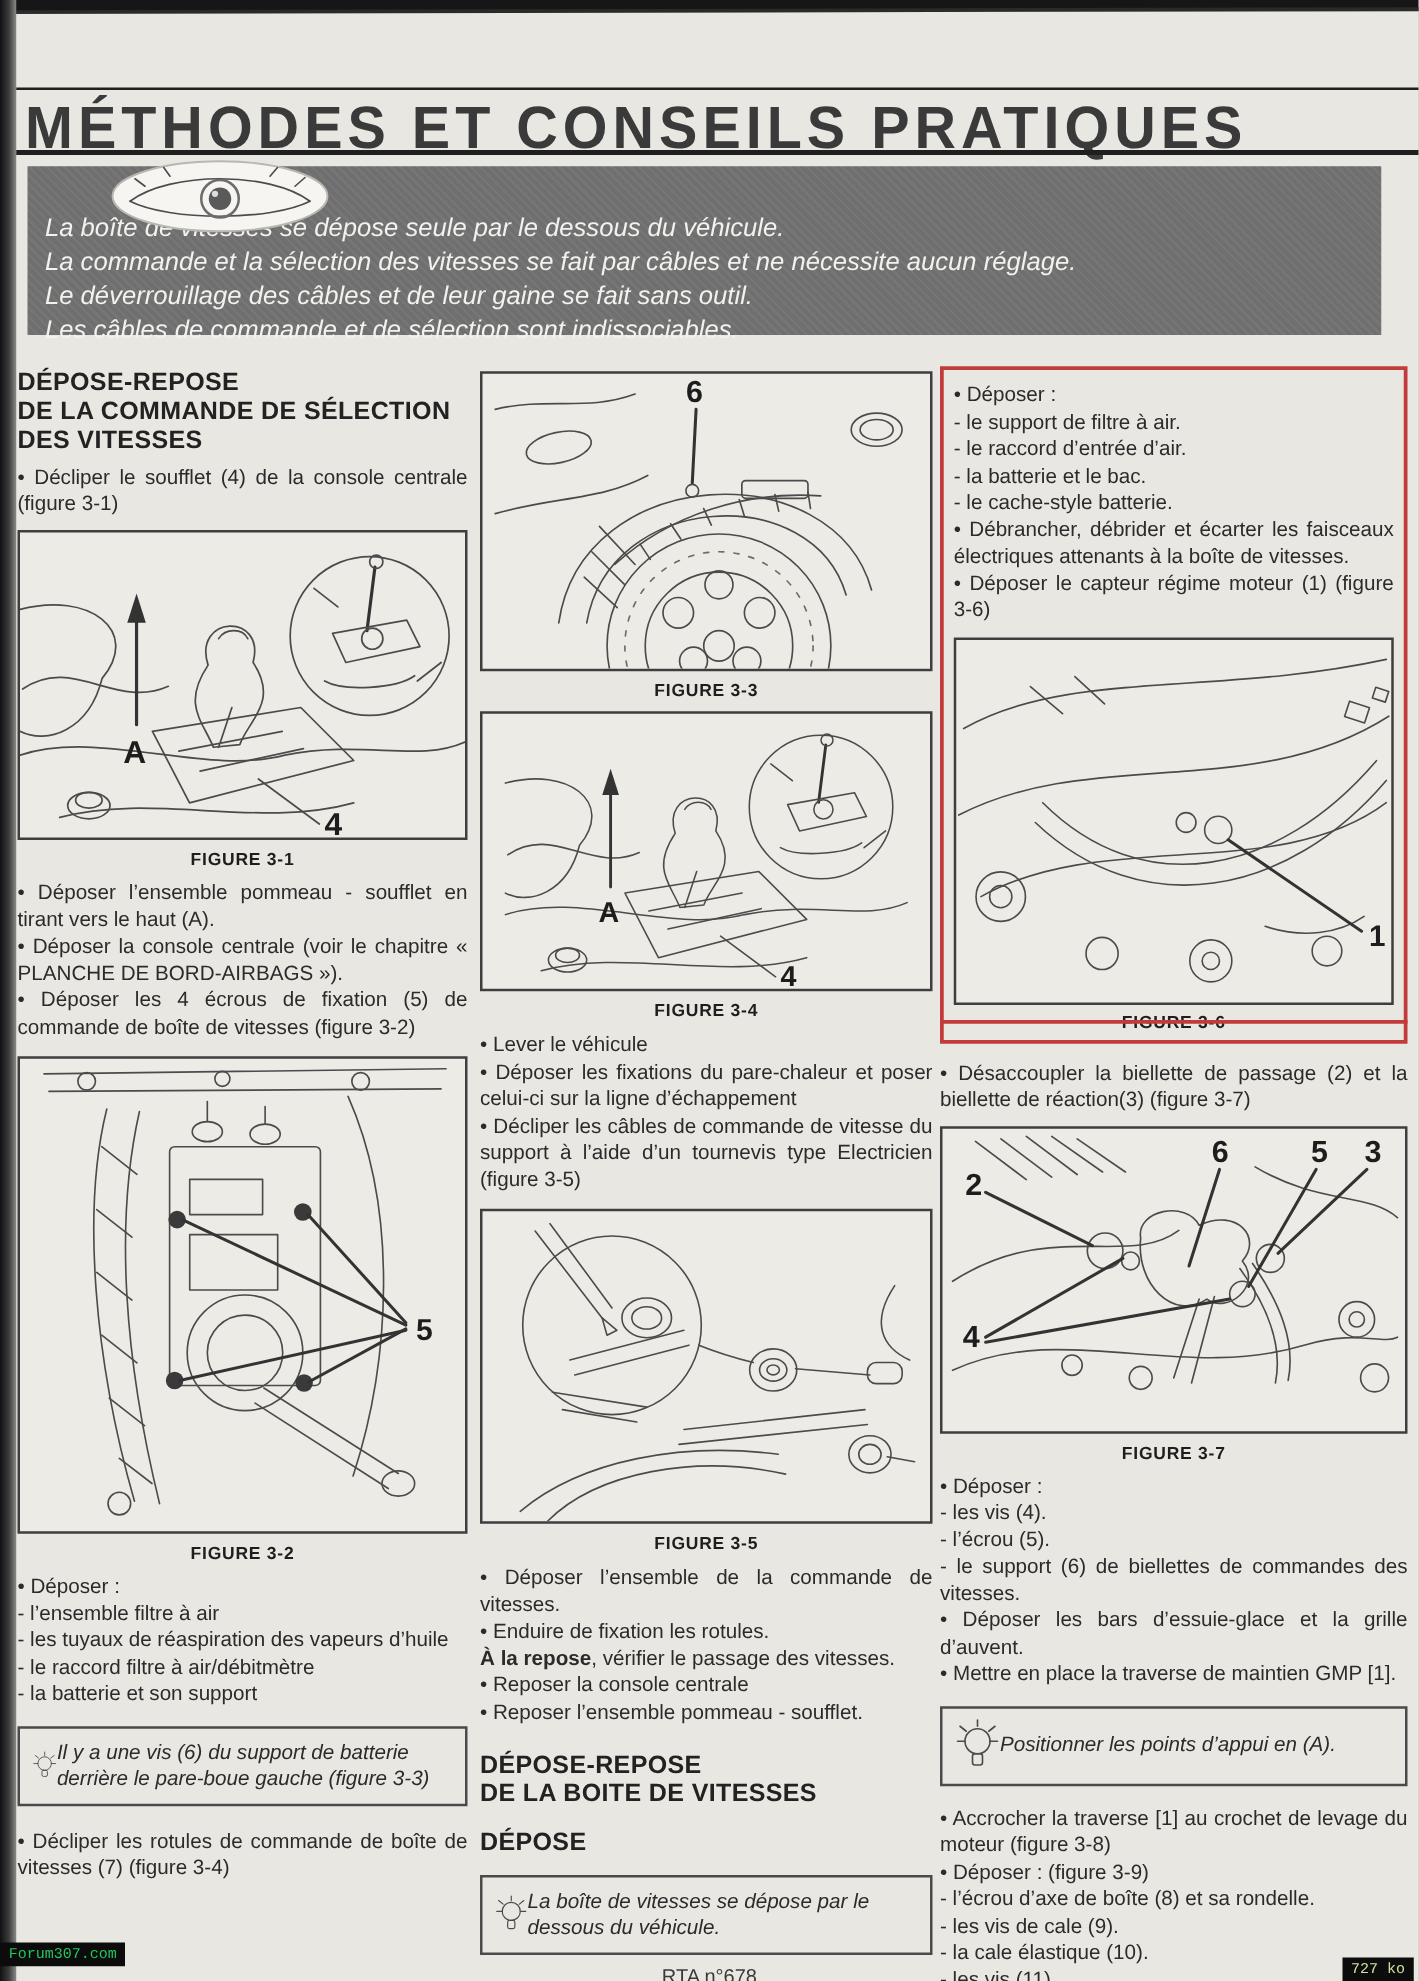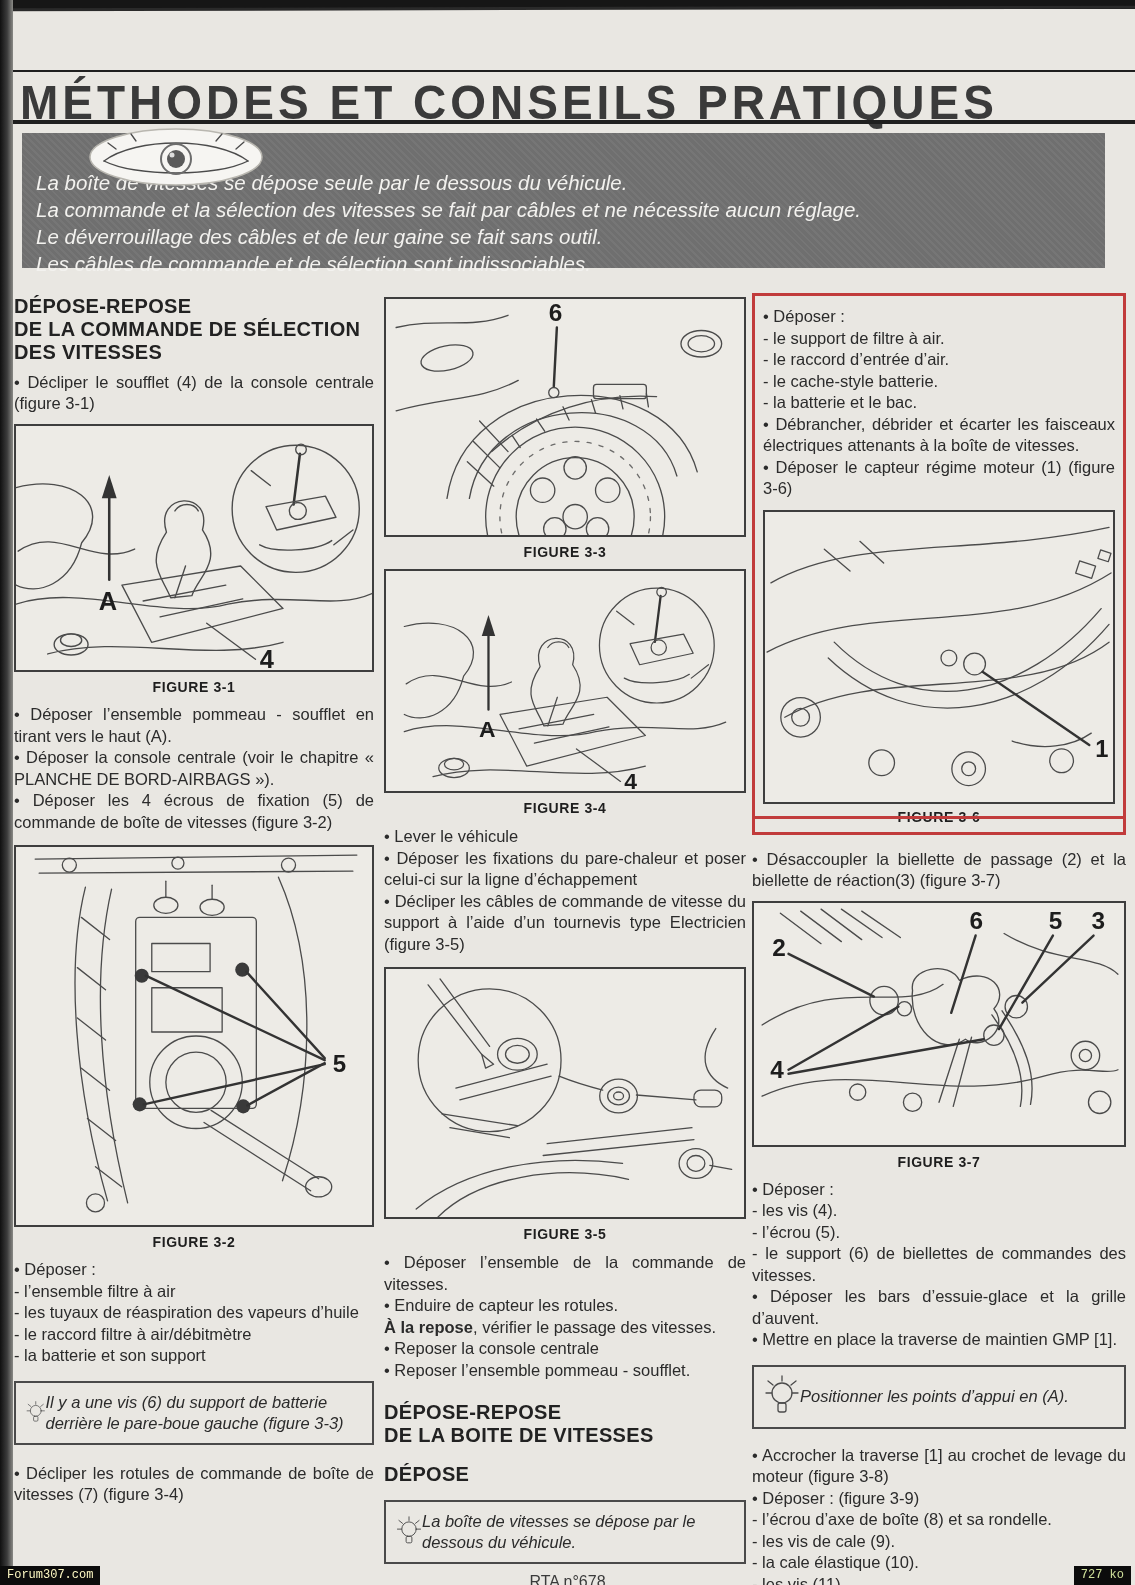--- a/index.html
+++ b/index.html
@@ -34,21 +34,21 @@
   .fig-caption{font-size:14px;font-weight:bold;text-align:center;letter-spacing:.6px;margin:7px 0 9px 0;color:#1e1e1e;}
   .tip-box{border:2px solid #4a4a4a;display:flex;align-items:center;padding:8px 10px;margin-top:14px;background:transparent;}
   .tip-text{font-style:italic;font-size:16.5px;line-height:21px;}
   .svg-fig{display:block;width:100%;height:100%;}
   .s{fill:none;stroke:#4b4b4b;stroke-width:1.3;stroke-linecap:round;stroke-linejoin:round;}
   .s2{fill:none;stroke:#333;stroke-width:2.4;stroke-linecap:round;}
   .lbl{font-family:"Liberation Sans",sans-serif;font-weight:bold;font-size:24px;fill:#1d1d1d;}
   .red-box{border:3px solid #c13b3b;padding:10px 8px 0 8px;position:relative;}
   .red-cross{position:absolute;left:-3px;right:-3px;bottom:13px;height:3px;background:#c13b3b;}
   .badge{position:absolute;background:#0c0c0c;font-family:"Liberation Mono",monospace;font-size:12px;padding:2px 7px 3px 7px;}
-  #badge-left{left:0;bottom:0;color:#fef9c3;}
+  #badge-left{left:0;bottom:12px;color:#22c55e;}
   #badge-right{right:4px;bottom:0;color:#cfe09a;}
   #footer-center{position:absolute;left:0;right:0;bottom:-6px;text-align:center;font-size:16px;color:#3a3a3a;}
   .bold{font-weight:bold;}
 </style>
 </head>
 <body>
 
 <div id="page">
 
   <div class="top-wedge"></div>
@@ -257,21 +257,21 @@
         <line class="s" x1="314" y1="198" x2="336" y2="202" stroke-width="3.4"></line>
         <path class="s" d="M150,176 L296,160 M146,188 L298,172"></path>
         <path class="s" d="M40,250 C80,210 160,196 232,212 M18,242 C68,200 150,186 226,196" stroke-width="1.7"></path>
         <path class="s" d="M320,60 C300,90 310,110 332,120"></path>
       </svg>
     </div>
     <div class="fig-caption">FIGURE 3-5</div>
 
     <div class="bullets" style="margin-top:10px;">
       <div>• Déposer l’ensemble de la commande de vitesses.</div>
-      <div>• Enduire de capteur les rotules.</div>
+      <div>• Enduire de fixation les rotules.</div>
       <div><span class="bold">À la repose</span><span>, vérifier le passage des vitesses.</span></div>
       <div>• Reposer la console centrale</div>
       <div>• Reposer l’ensemble pommeau - soufflet.</div>
     </div>
 
     <div style="margin-top:20px;">
       <div class="h1">DÉPOSE-REPOSE</div>
       <div class="h1">DE LA BOITE DE VITESSES</div>
     </div>
     <div class="h1" style="font-size:20px;margin-top:16px;">DÉPOSE</div>
@@ -285,22 +285,22 @@
       <div class="tip-text">La boîte de vitesses se dépose par le dessous du véhicule.</div>
     </div>
   </div>
 
   <div class="col" id="col3">
     <div class="red-box">
       <div class="bullets">
         <div>• Déposer :</div>
         <div>- le support de filtre à air.</div>
         <div>- le raccord d’entrée d’air.</div>
+        <div>- la batterie et le bac.</div>
         <div>- le cache-style batterie.</div>
-        <div>- la batterie et le bac.</div>
         <div>• Débrancher, débrider et écarter les faisceaux électriques attenants à la boîte de vitesses.</div>
         <div>• Déposer le capteur régime moteur (1) (figure 3-6)</div>
       </div>
       <div class="figure-box" style="height:290px;">
         <svg class="svg-fig" viewBox="0 0 352 290">
           <path class="s" d="M6,70 C90,22 210,44 348,14"></path>
           <path class="s" d="M2,140 C110,84 240,130 350,60"></path>
           <path class="s" d="M20,206 C120,150 260,196 348,130"></path>
           <path class="s" d="M70,130 C150,210 260,190 340,96" stroke-width="1.8"></path>
           <path class="s" d="M64,146 C150,228 268,206 348,112" stroke-width="1.8"></path>

